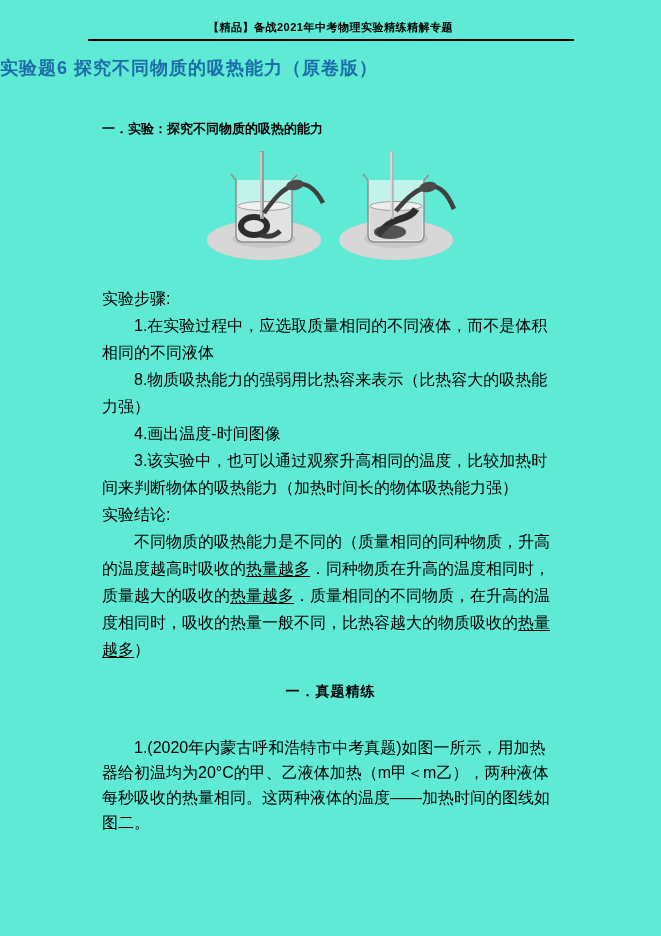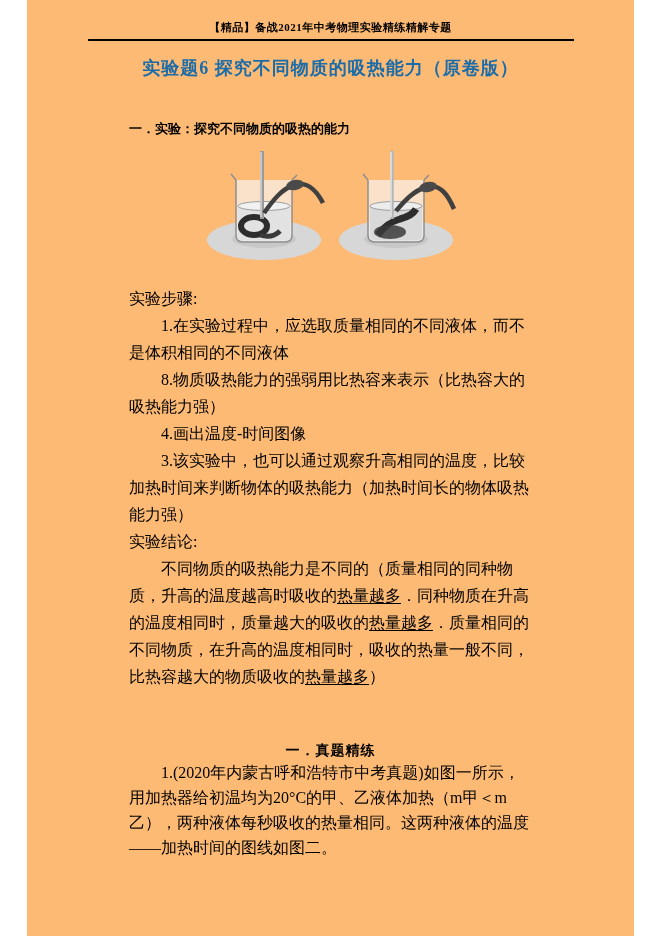--- a/index.html
+++ b/index.html
@@ -1,41 +1,41 @@
 <!DOCTYPE html>
 <html><head>
 <meta charset="utf-8">
 <style>
   * { margin:0; padding:0; box-sizing:border-box; }
   html,body { background:#ffffff; }
   .page {
     position:relative;
-    width:607px; height:936px;
+    width:661px; height:936px;
     margin:0 auto;
-    background:#fdba74;
-    font-family:Liberation Serif, serif;
+    background:#5eead4;
+    font-family:Liberation Sans, sans-serif;
     color:#000;
     overflow:hidden;
   }
   .doc-header {
     padding-top:20px;
     text-align:center;
     font-size:11px;
     font-weight:bold;
     line-height:14px;
     letter-spacing:0.5px;
   }
   .header-rule {
     width:486px;
     margin:5px auto 0 auto;
     border-top:2px solid #000;
   }
   .doc-title {
     margin-top:15px;
-    text-align:center;
+    text-align:left;
     font-size:18px;
     font-weight:bold;
     letter-spacing:1px;
     color:#1b6ca8;
   }
   .content { padding:0 102px; }
   .section-heading {
     margin-top:40px;
     font-size:13px;
     font-weight:bold;
@@ -45,27 +45,27 @@
     margin-top:9px;
     display:flex;
     justify-content:center;
     align-items:flex-end;
     gap:6px;
   }
   .body-text { font-size:16px; line-height:27px; }
   .steps-block { margin-top:20px; }
   .indent { text-indent:32px; }
   .practice-heading {
-    margin-top:52px;
+    margin-top:20px;
     text-align:center;
     font-size:14px;
     font-weight:bold;
     letter-spacing:1px;
   }
-  .question { line-height:25px; }
+  .question { margin-top:34px; line-height:25px; }
   u { text-decoration:underline; text-underline-offset:2px; }
 </style>
 </head>
 <body>
 
 <div class="page">
 
   <div class="doc-header">【精品】备战2021年中考物理实验精练精解专题</div>
   <div class="header-rule"></div>
 

